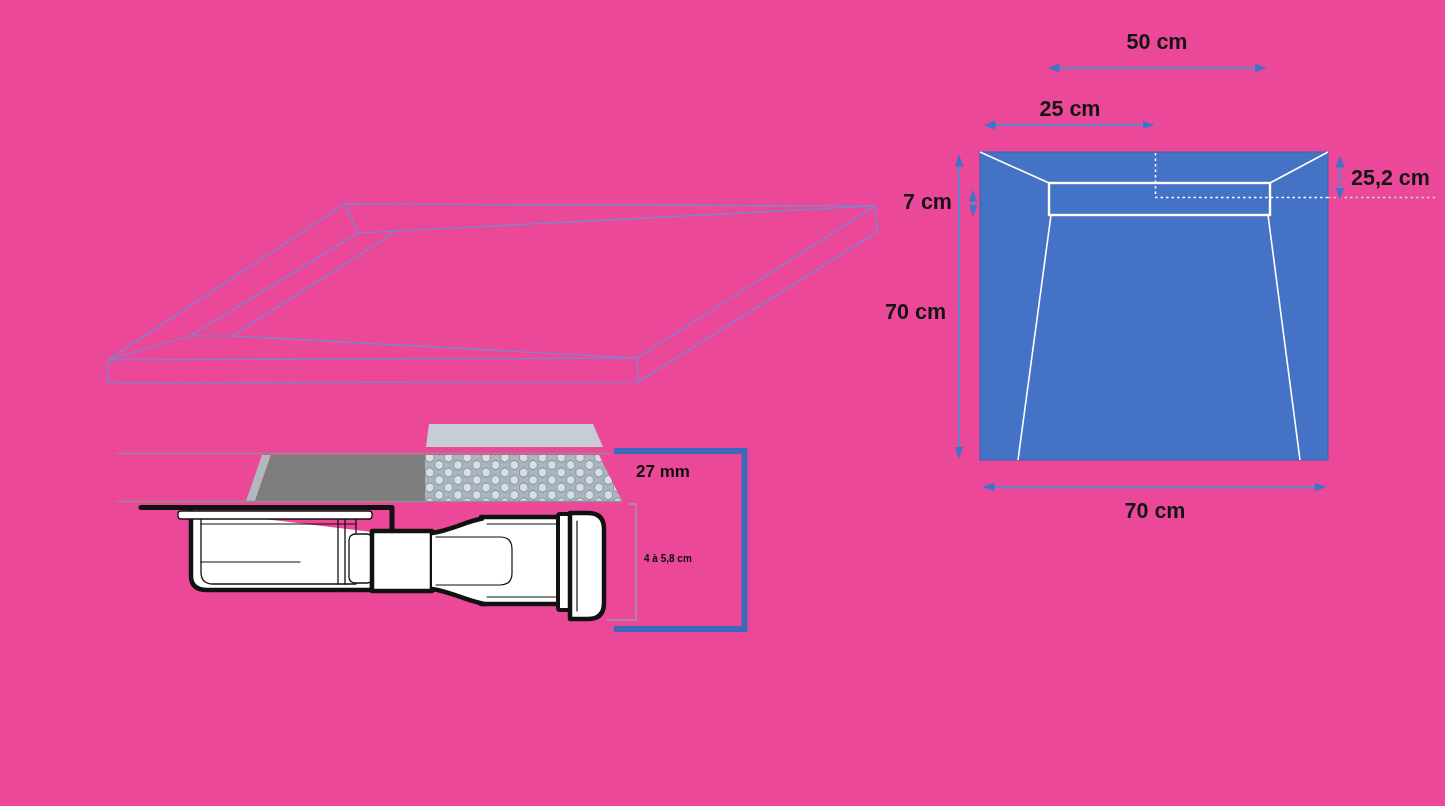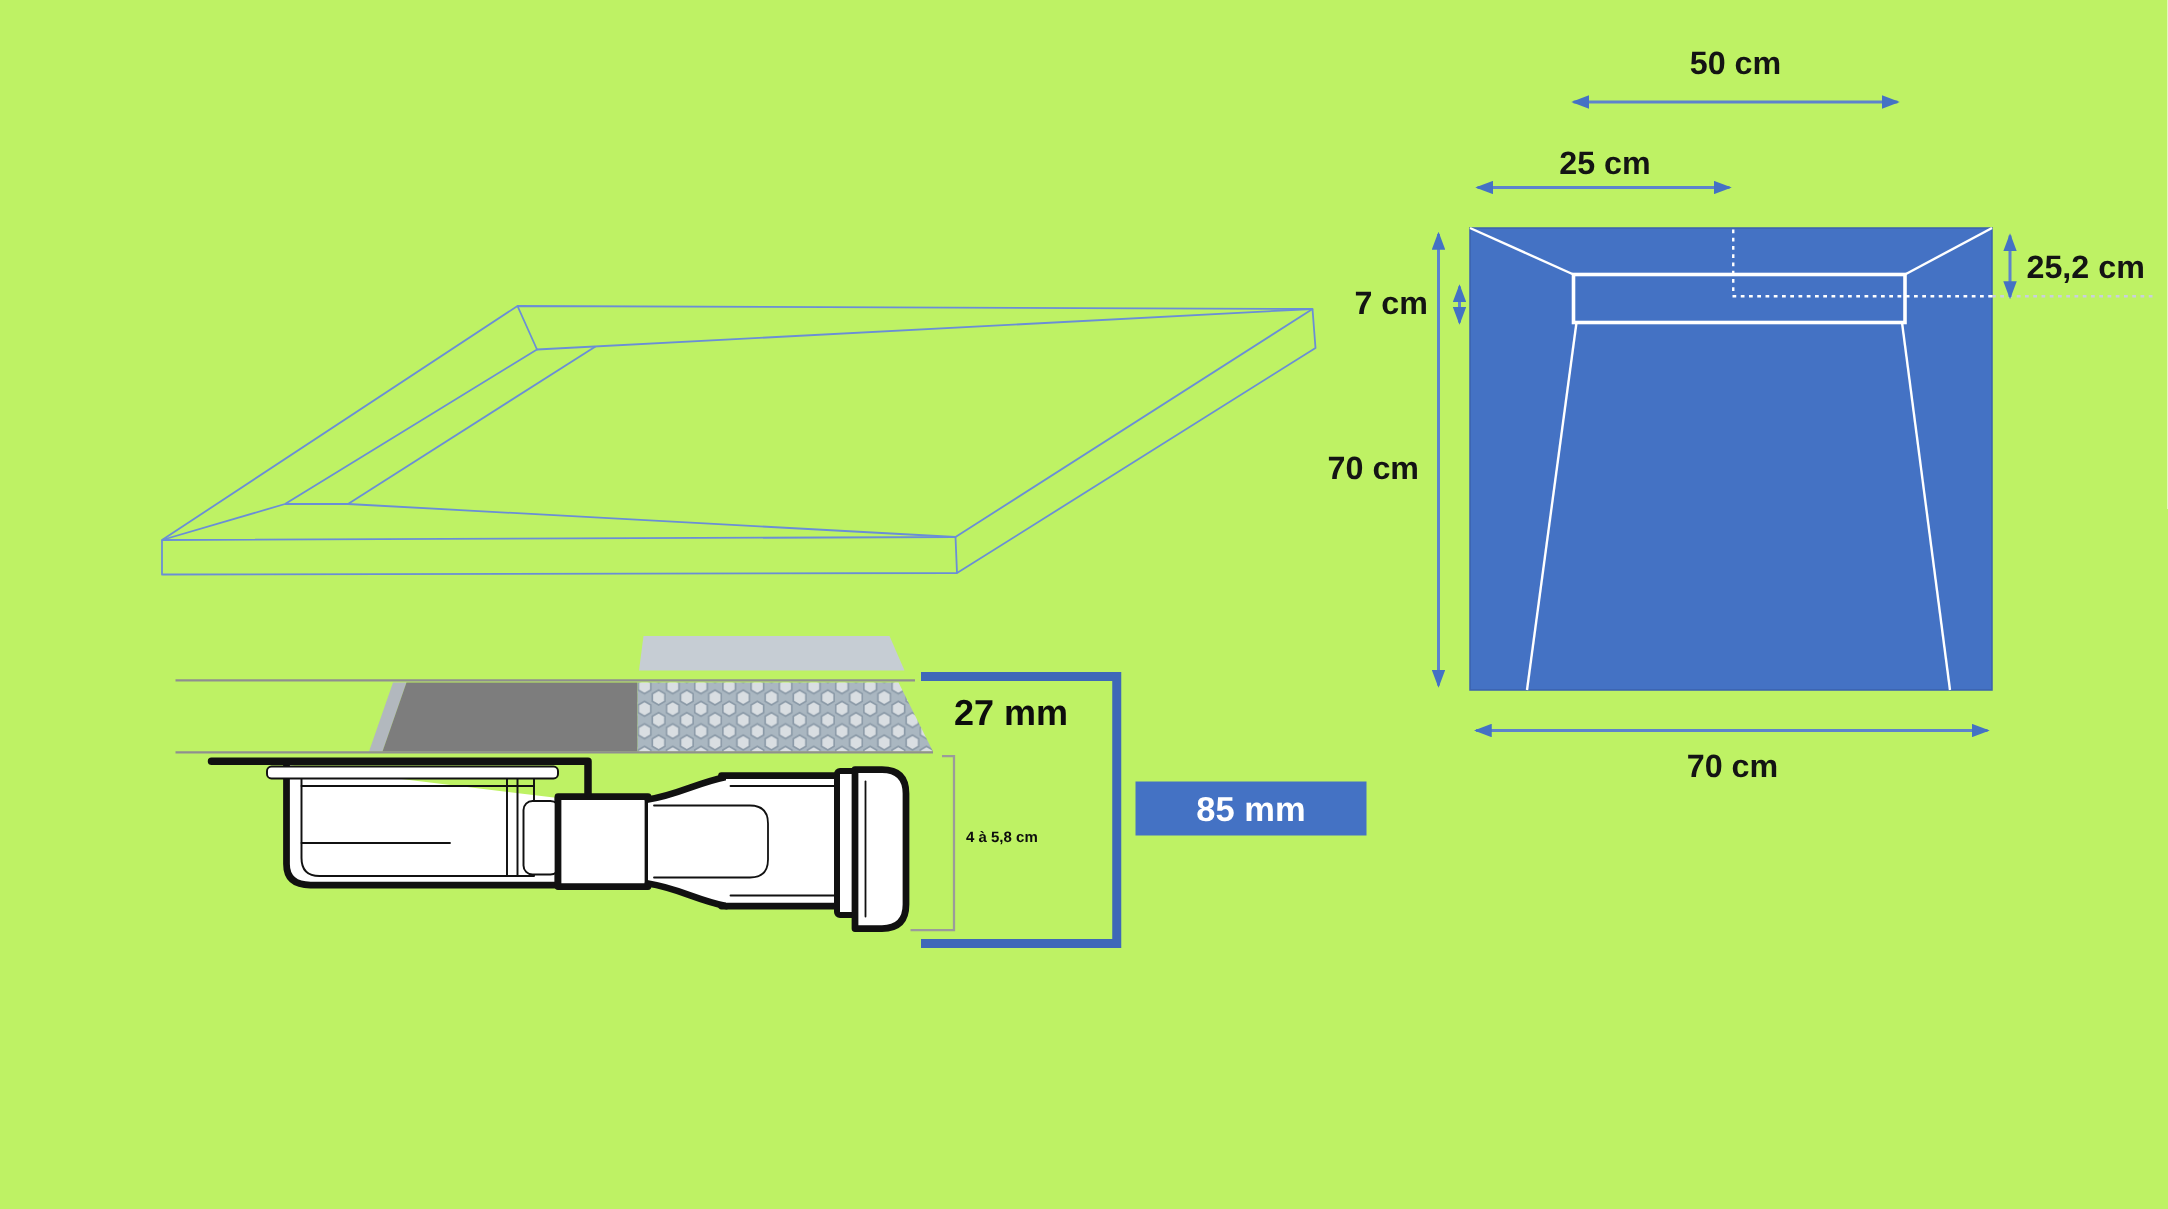--- a/index.html
+++ b/index.html
@@ -1,28 +1,28 @@
 <!DOCTYPE html>
 <html><head>
 <meta charset="utf-8">
 <style>
   html,body{margin:0;padding:0;background:#fff;}
   .canvas{
-    position:relative;width:1445px;height:806px;background:#bef264;overflow:hidden;
+    position:relative;width:1445px;height:806px;background:#ec4899;overflow:hidden;
     font-family:"Liberation Sans", sans-serif;
   }
   svg{position:absolute;left:0;top:0;}
   .lbl{position:absolute;color:#141414;font-size:21.5px;font-weight:600;white-space:nowrap;}
   #lbl-50cm{left:1107px;top:30px;width:100px;text-align:center;}
   #lbl-35cm{left:1018px;top:97px;width:104px;text-align:center;}
   #lbl-7cm{left:876px;top:190px;width:76px;text-align:right;}
   #lbl-13-5cm{left:1351px;top:166px;}
   #lbl-70cm-left{left:864px;top:300px;width:82px;text-align:right;}
   #lbl-70cm-bottom{left:1105px;top:499px;width:100px;text-align:center;}
-  #lbl-27mm{left:636px;top:462px;font-size:24px;font-weight:600;color:#0d0d0d;}
+  #lbl-27mm{left:636px;top:462px;font-size:17px;font-weight:600;color:#0d0d0d;}
   #lbl-4-58cm{left:644px;top:553px;font-size:10px;font-weight:700;color:#0d0d0d;}
   #box-85mm{
     position:absolute;left:757px;top:521px;width:154px;height:36px;
     background:#4472C4;color:#ffffff;font-size:23px;font-weight:600;
     text-align:center;line-height:36px;
   }
 </style>
 </head>
 <body>
 
@@ -121,15 +121,14 @@
   </svg>
 
   <div class="lbl" id="lbl-50cm">50 cm</div>
   <div class="lbl" id="lbl-35cm">25 cm</div>
   <div class="lbl" id="lbl-7cm">7 cm</div>
   <div class="lbl" id="lbl-13-5cm">25,2 cm</div>
   <div class="lbl" id="lbl-70cm-left">70 cm</div>
   <div class="lbl" id="lbl-70cm-bottom">70 cm</div>
   <div class="lbl" id="lbl-27mm">27 mm</div>
   <div class="lbl" id="lbl-4-58cm">4 à 5,8 cm</div>
-  <div id="box-85mm">85 mm</div>
 
 </div>
 
 </body></html>

